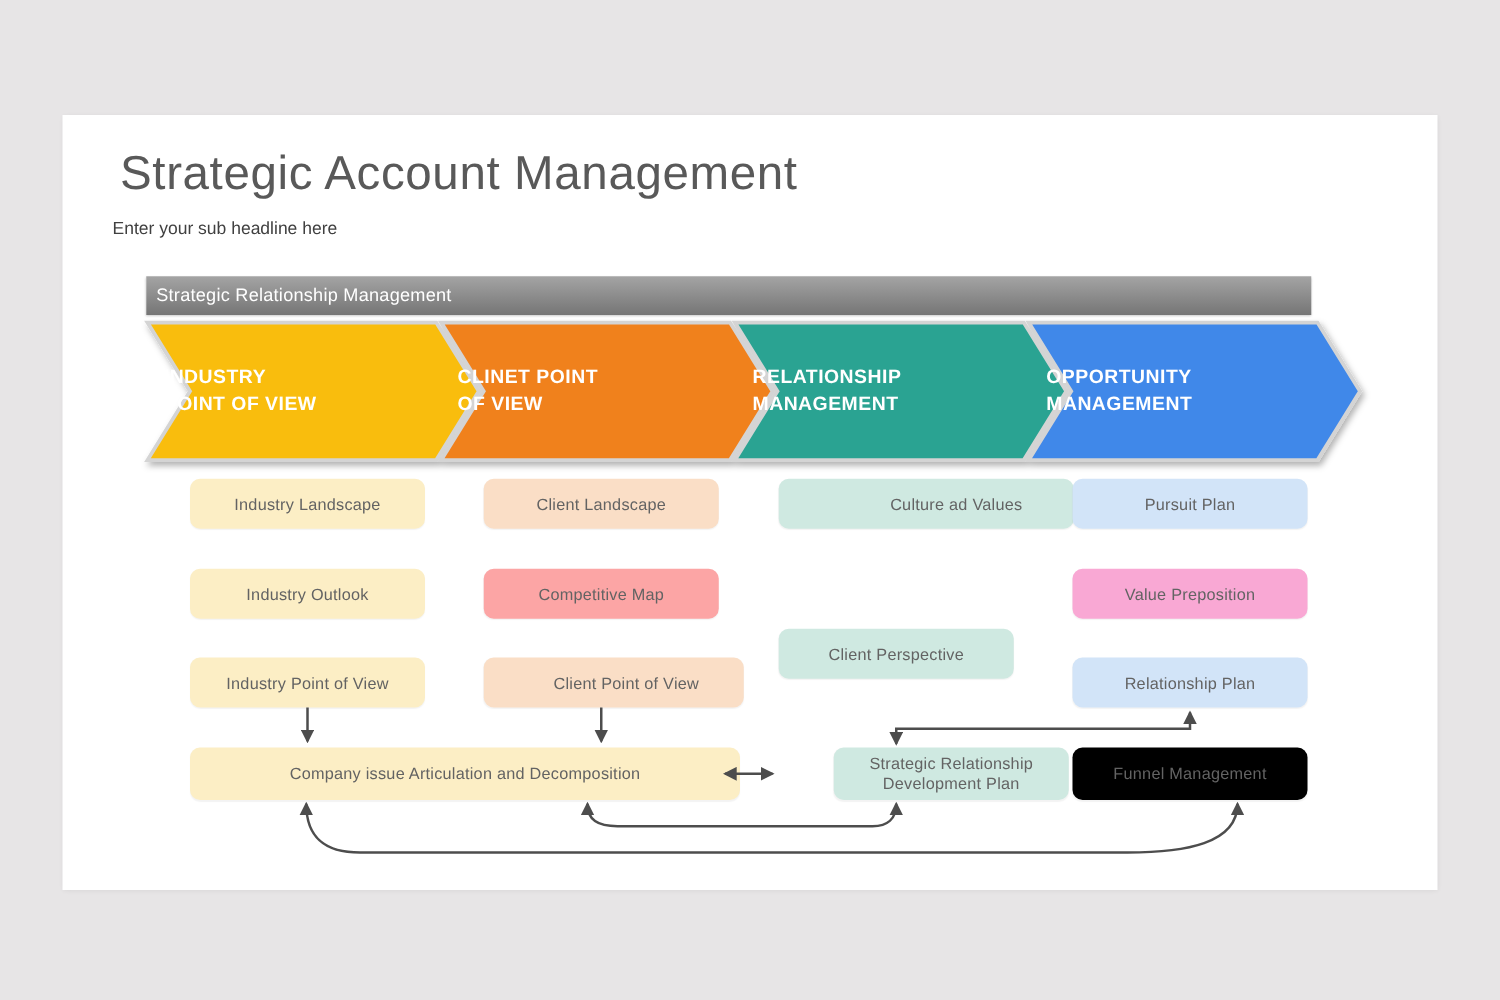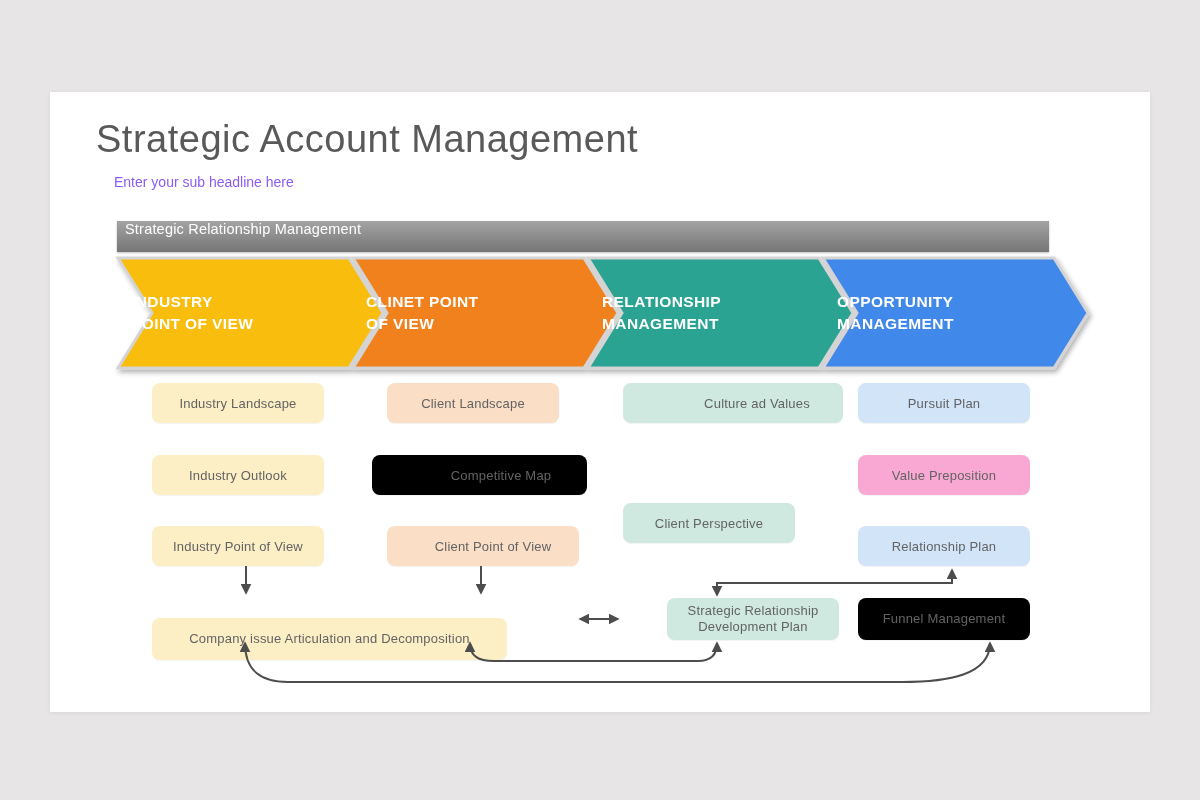--- a/index.html
+++ b/index.html
@@ -12,46 +12,46 @@
   .slide-card{
     position:absolute;left:50px;top:92px;width:1100px;height:620px;
     background:#ffffff;box-shadow:0 1px 4px rgba(0,0,0,.07);
   }
   .title{
     position:absolute;left:46px;top:24px;
     font-size:38px;line-height:46px;font-weight:400;color:#595959;
     letter-spacing:.5px;white-space:nowrap;
   }
   .subtitle{
-    position:absolute;left:64px;top:82px;
-    font-size:14px;color:#8b5cf6;
+    position:absolute;left:40px;top:82px;
+    font-size:14px;color:#404040;
   }
   .banner{
     position:absolute;left:67px;top:129px;width:932px;height:31px;
     background:linear-gradient(180deg,#a4a4a4 0%,#8f8f8f 45%,#757575 100%);
-    display:flex;align-items:flex-start;
+    display:flex;align-items:center;
     box-shadow:0 1px 2px rgba(0,0,0,.25);
   }
   .banner-label{
     color:#ffffff;font-size:14.5px;padding-left:8px;letter-spacing:.2px;
   }
   .chevron-band{position:absolute;left:62px;top:160px;width:985px;height:126px;}
   .stage-label{
     position:absolute;width:230px;top:199px;
     color:#ffffff;font-weight:bold;
     font-size:15.5px;line-height:22px;letter-spacing:.4px;
   }
   .grid-box{
-    position:absolute;width:172px;height:40px;border-radius:8px;
+    position:absolute;width:188px;height:40px;border-radius:8px;
     display:flex;align-items:center;justify-content:center;text-align:center;
     font-size:13px;color:#636363;letter-spacing:.2px;
     box-shadow:0 1px 1px rgba(0,0,0,.05);
   }
   .grid-box.tall{height:42px;line-height:16px;padding:0 14px;box-sizing:border-box;}
-  .wide{width:355px;margin-top:20px;}
+  .wide{width:440px;}
   .connector-layer{position:absolute;left:0;top:0;width:1100px;height:620px;pointer-events:none;}
 </style>
 </head>
 <body>
 
 <div class="slide-card">
 
   <div class="title">Strategic Account Management</div>
   <div class="subtitle">Enter your sub headline here</div>
 
@@ -88,21 +88,21 @@
   <div class="stage-label" style="left:787px">
     <span>OPPORTUNITY</span><br>
     <span>MANAGEMENT</span>
   </div>
 
   <div class="grid-box" style="left: 102px; top: 291px; background-color: rgb(252, 238, 197);">Industry Landscape</div>
   <div class="grid-box" style="left: 102px; top: 363px; background-color: rgb(252, 238, 197);">Industry Outlook</div>
   <div class="grid-box" style="left: 102px; top: 434px; background-color: rgb(252, 238, 197);">Industry Point of View</div>
 
   <div class="grid-box" style="left: 337px; top: 291px; background-color: rgb(250, 222, 198);">Client Landscape</div>
-  <div class="grid-box" style="left: 322px; top: 363px; background-color: #000000; padding-left: 43px;">Competitive Map</div>
+  <div class="grid-box" style="left: 337px; top: 363px; background-color: #fca5a5;">Competitive Map</div>
   <div class="grid-box" style="left: 337px; top: 434px; background-color: rgb(250, 222, 198); padding-left: 20px;">Client Point of View</div>
 
   <div class="grid-box" style="left: 573px; top: 291px; background-color: rgb(207, 233, 225); padding-left: 48px;">Culture ad Values</div>
   <div class="grid-box" style="left: 573px; top: 363px; background-color: rgb(207, 233, 225); margin-top: 48px;">Client Perspective</div>
 
   <div class="grid-box" style="left: 808px; top: 291px; background-color: rgb(210, 228, 248);">Pursuit Plan</div>
   <div class="grid-box" style="left: 808px; top: 363px; background-color: #f9a8d4;">Value Preposition</div>
   <div class="grid-box" style="left: 808px; top: 434px; background-color: rgb(210, 228, 248);">Relationship Plan</div>
 
   <div class="grid-box wide tall" style="left: 102px; top: 506px; background-color: rgb(252, 238, 197);">Company issue Articulation and Decomposition</div>

